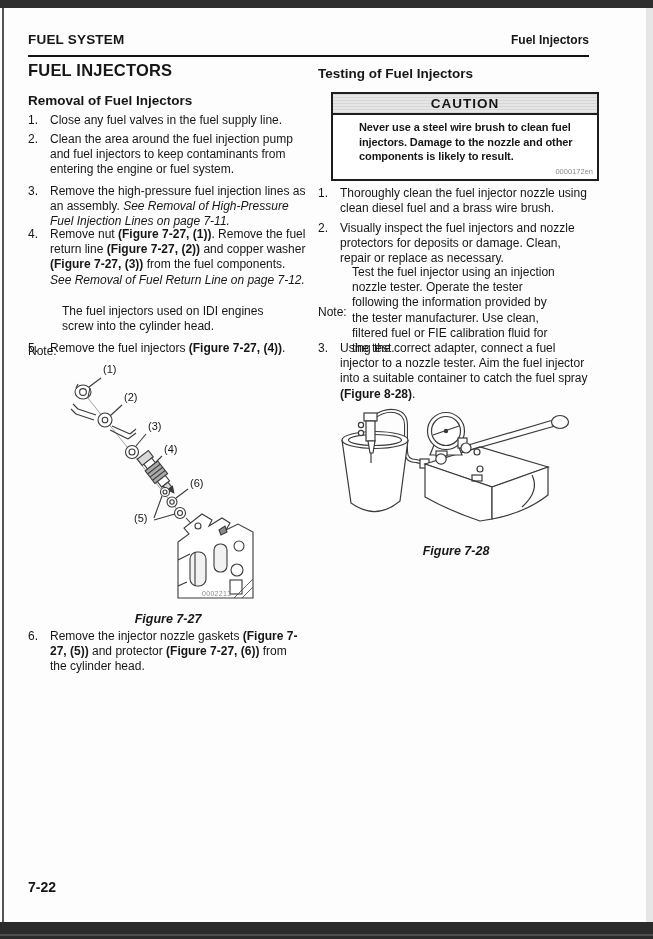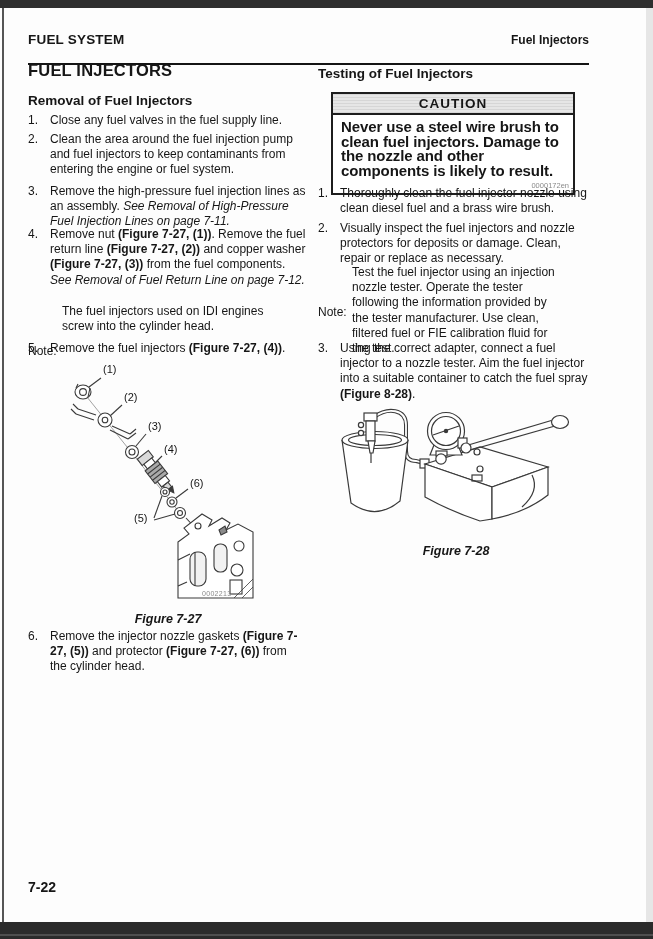--- a/index.html
+++ b/index.html
@@ -28,52 +28,52 @@
     position:absolute;left:0;top:922px;width:653px;height:17px;
     background:#2b2b2b;
   }
   .bottom-band .inner-line{
     position:absolute;left:0;bottom:3px;width:100%;height:2px;background:#4f4f4f;
   }
   
   .page-header{
     position:absolute;left:28px;top:24px;width:561px;
     display:flex;justify-content:space-between;align-items:flex-end;
-    border-bottom:2px solid #141414;padding-bottom:16px;
+    border-bottom:2px solid #141414;padding-bottom:8px;
   }
   .hdr-left{font-size:13.5px;font-weight:bold;letter-spacing:.2px;}
   .hdr-right{font-size:12px;font-weight:bold;}
   
   .col{position:absolute;top:0;}
   .col-left{left:28px;width:278px;}
   .col-right{left:318px;width:272px;}
   .doc-title{position:absolute;font-size:16.5px;font-weight:bold;letter-spacing:.2px;white-space:nowrap;}
   .sec-title{position:absolute;font-size:13.5px;font-weight:bold;white-space:nowrap;}
   .step{position:absolute;display:flex;font-size:12px;line-height:15.2px;}
   .step .num{flex:0 0 22px;font-weight:normal;}
   .col-left .step .num{flex-basis:22px;}
   .step .body{flex:1;}
   .b{font-weight:bold;}
   .i{font-style:italic;}
   .note{position:absolute;display:flex;font-size:12px;line-height:15.2px;}
   .note .note-label{flex:0 0 34px;margin-top:40px;}
   .note .note-body{max-width:213px;}
   
   .caution{
-    position:absolute;width:244px;
+    position:absolute;width:268px;
     border:2px solid #1d1d1d;background:#fff;box-sizing:border-box;
   }
   .caution-head{
     height:19px;border-bottom:2px solid #1d1d1d;
     background:repeating-linear-gradient(180deg,#d6d6d6 0 1px,#e6e6e6 1px 3px);
     display:flex;align-items:center;justify-content:center;
     font-size:13.5px;font-weight:bold;letter-spacing:1px;
   }
   .caution-body{
-    padding:5px 8px 2px 8px;font-size:15px;font-weight:bold;line-height:14.5px;letter-spacing:-.1px;
+    padding:5px 8px 2px 26px;font-size:11px;font-weight:bold;line-height:14.5px;letter-spacing:-.1px;
   }
   .caution-code{
     text-align:right;font-size:7.5px;color:#8a8a8a;padding:1px 4px 3px 0;
   }
   
   .figure{position:absolute;}
   .fig-label{position:absolute;font-size:11px;white-space:nowrap;}
   .fig-code{position:absolute;font-size:7px;color:#8a8a8a;letter-spacing:.3px;}
   .fig-caption{position:absolute;text-align:center;font-size:12.5px;font-weight:bold;font-style:italic;margin-top:7px;}
   .footer-page{position:absolute;left:28px;top:871px;font-size:14px;font-weight:bold;}

